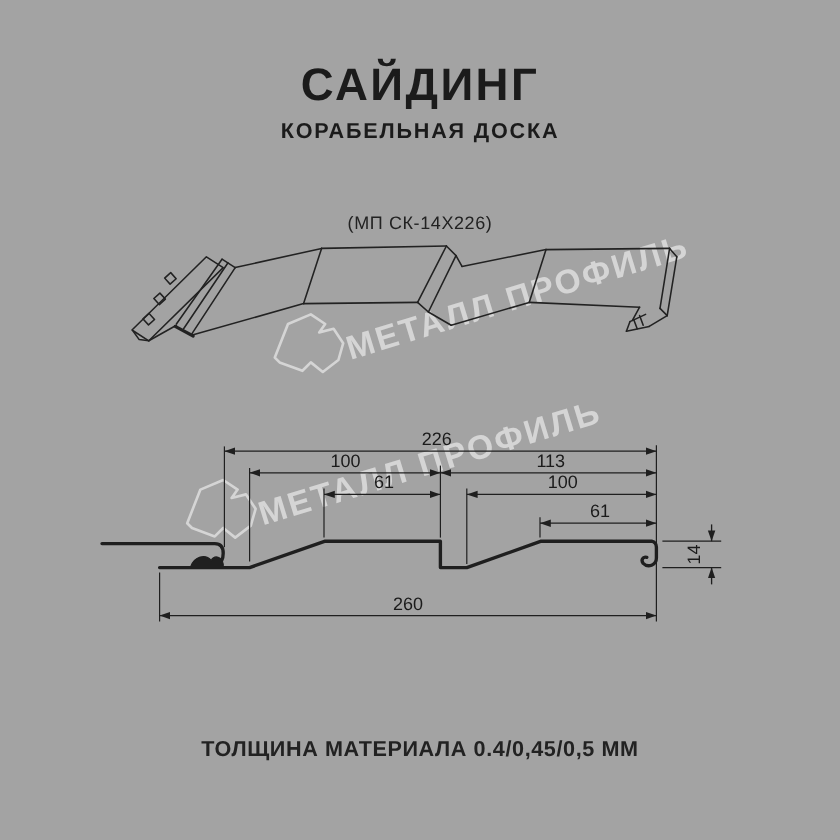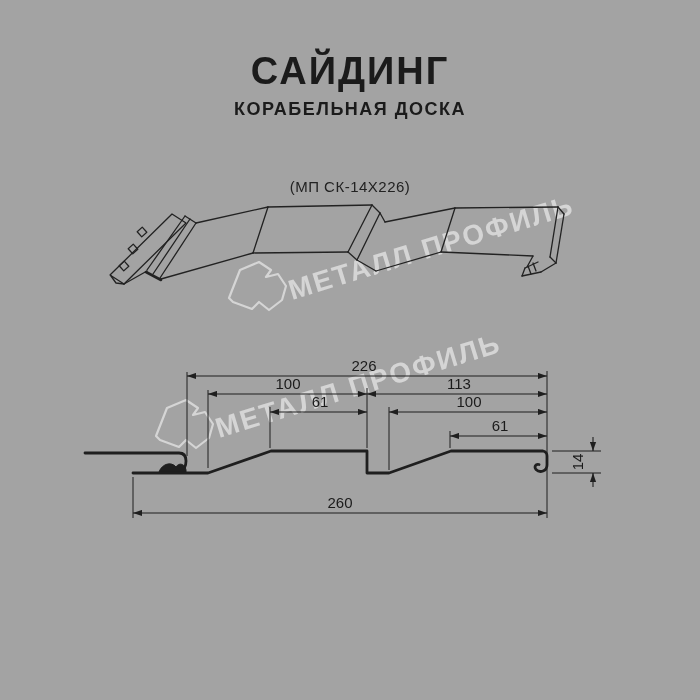--- a/index.html
+++ b/index.html
@@ -143,13 +143,14 @@
         <text class="dim-label" x="459" y="389">113</text>
         <text class="dim-label" x="320" y="407">61</text>
         <text class="dim-label" x="469" y="407">100</text>
         <text class="dim-label" x="500" y="431">61</text>
         <text class="dim-label" x="340" y="508">260</text>
         <text class="dim-label" transform="translate(583,462) rotate(-90)">14</text>
       </g>
     </g>
   </svg>
 
+  <div id="footer" class="center-text">ТОЛЩИНА МАТЕРИАЛА 0.4/0,45/0,5 ММ</div>
 </div>
 
 </body></html>

